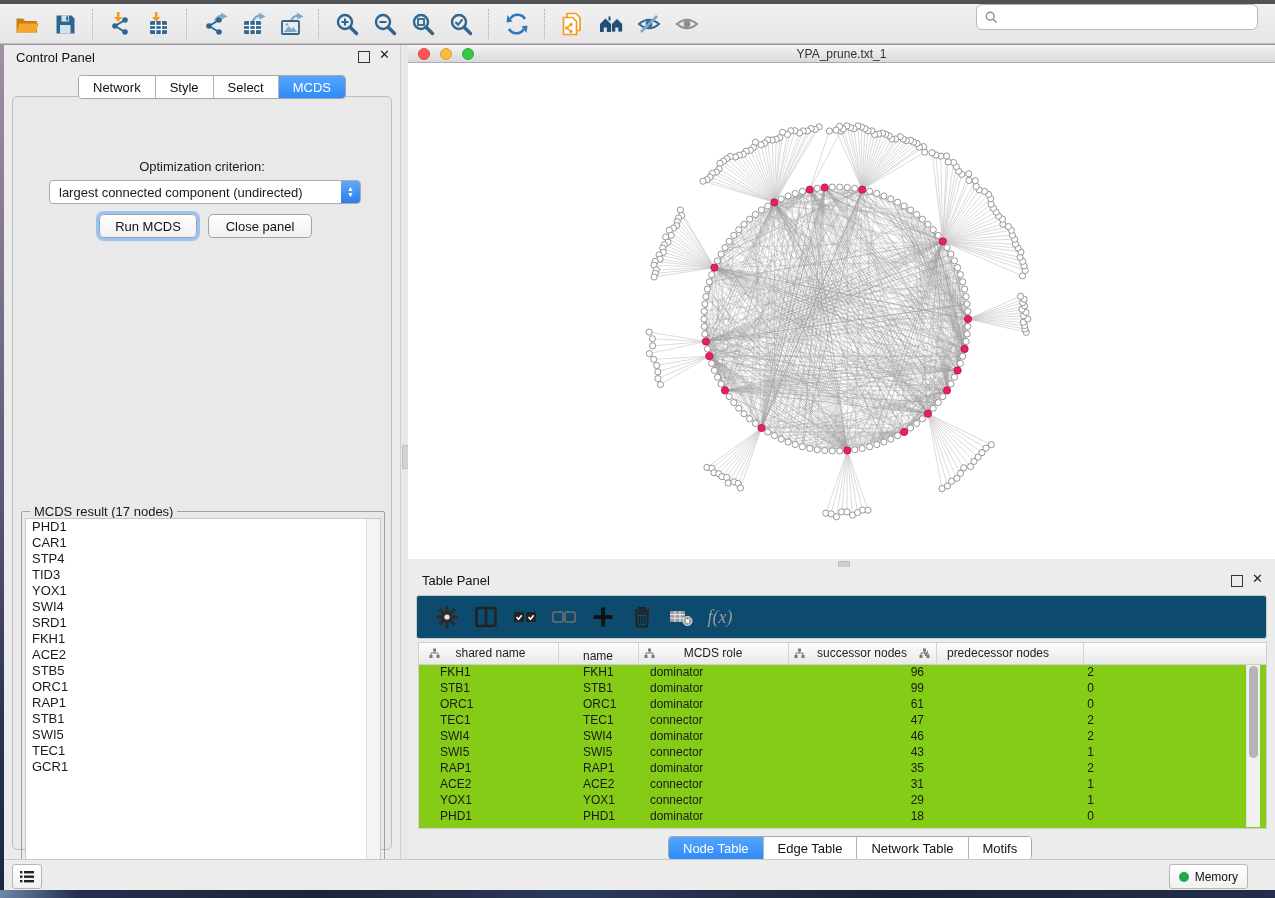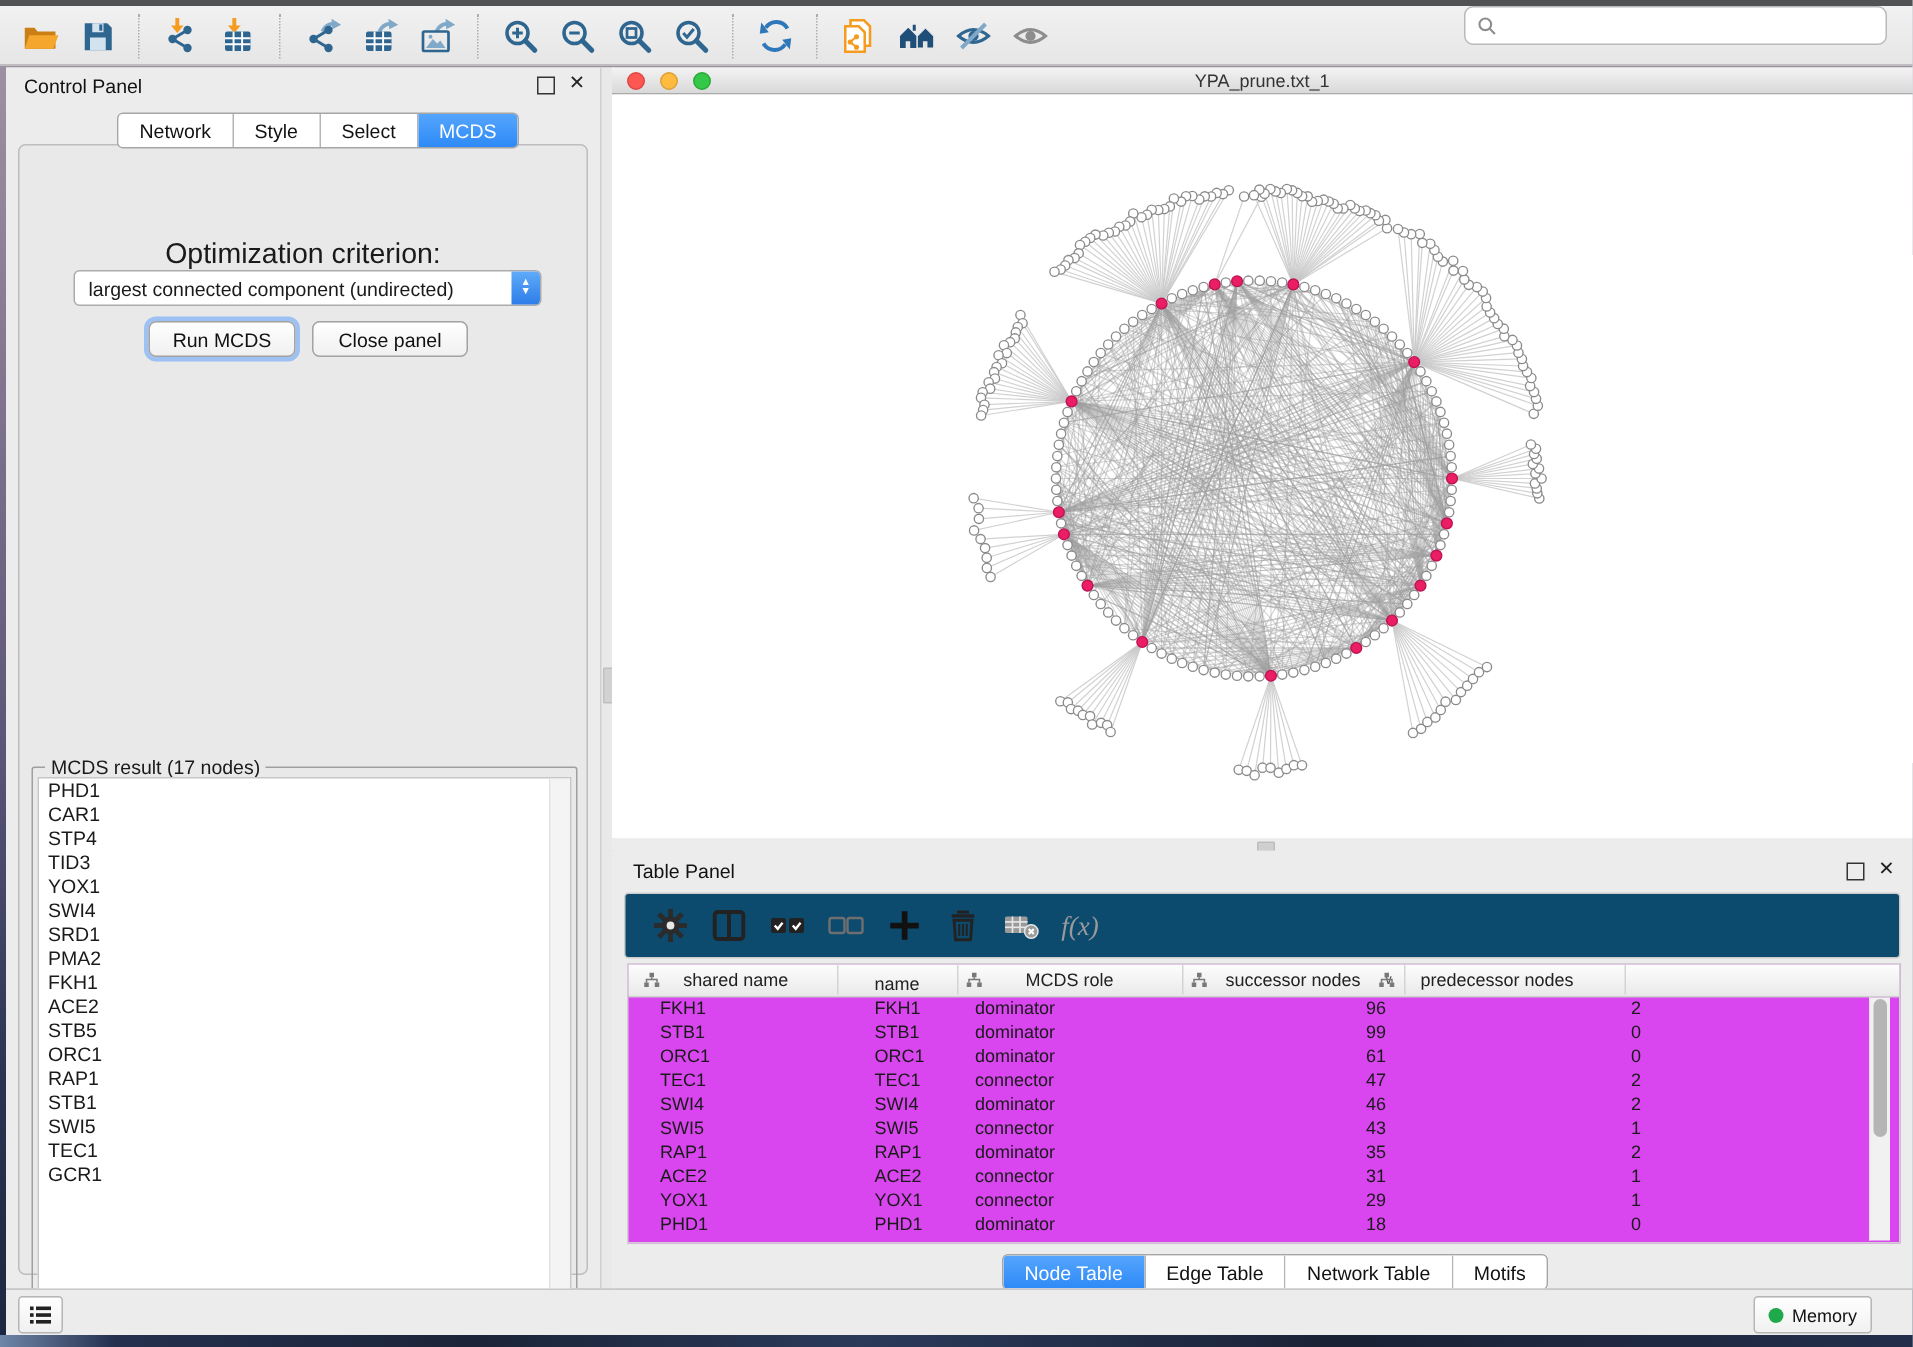--- a/index.html
+++ b/index.html
@@ -27,21 +27,21 @@
   .win-float{position:absolute;top:6px;width:10px;height:10px;border:1.6px solid #333;background:transparent;}
   .win-close{position:absolute;top:3px;font-size:13px;font-weight:bold;color:#222;line-height:14px;}
   #cp-float{right:30px;} #cp-close{right:10px;}
   #cp-content{position:absolute;left:8px;top:51px;width:378px;height:752px;background:#e9e9e9;
               border:1px solid #bdbdbd;border-radius:5px;}
   .segtabs{display:flex;height:22px;border:1px solid #a6a6a6;border-radius:4px;background:#fff;overflow:hidden;}
   #cp-tabs{position:absolute;left:74px;top:30px;z-index:5;}
   .segtab{font-size:13px;padding:0 14px;display:flex;align-items:center;background:#fff;color:#111;border-right:1px solid #b5b5b5;}
   .segtab:last-child{border-right:none;}
   .segtab.active{background:linear-gradient(180deg,#55a5fd,#2e8af7);color:#fff;}
-  #opt-label{position:absolute;left:0;top:62px;width:100%;text-align:center;font-size:19px;}
+  #opt-label{position:absolute;left:0;top:62px;width:100%;text-align:center;font-size:13px;}
   #opt-select{position:absolute;left:36px;top:83px;width:312px;height:24px;background:#fff;border:1px solid #ababab;
               border-radius:4px;box-sizing:border-box;display:flex;align-items:center;}
   #opt-select .val{flex:1;font-size:13px;padding-left:9px;white-space:nowrap;overflow:hidden;}
   #opt-stepper{width:19px;height:22px;border-radius:0 3px 3px 0;background:linear-gradient(180deg,#5fabf9,#2c7de9);
                display:flex;flex-direction:column;align-items:center;justify-content:center;color:#fff;}
   #opt-stepper span{font-size:7px;line-height:6px;}
   .pbtn{position:absolute;height:24px;background:linear-gradient(180deg,#ffffff,#f0f0f0);border:1px solid #a3a3a3;
         border-radius:5px;font-size:13px;font-family:inherit;color:#111;}
   #run-btn{left:86px;top:117px;width:98px;box-shadow:0 0 0 3px rgba(106,166,248,.6);}
   #close-btn{left:195px;top:117px;width:104px;}
@@ -69,21 +69,21 @@
   #h-splitter{position:absolute;left:0;top:514px;width:867px;height:8px;background:#ececec;}
   #h-handle{position:absolute;left:430px;top:1.5px;width:10px;height:5px;background:#cfcfcf;border:1px solid #bdbdbd;border-radius:1px;}
   
   #table-panel{position:absolute;left:0;top:522px;width:867px;height:292px;background:#ececec;}
   #tp-title{position:absolute;left:14px;top:6px;font-size:13px;color:#111;}
   #tp-float{right:32px;top:8px;} #tp-close{right:12px;top:5px;}
   #tp-toolbar{position:absolute;left:8px;top:28px;width:851px;height:44px;background:#0c4a6e;
               border:1px solid #cdcdcd;border-radius:3px;display:flex;align-items:center;padding-left:14px;box-sizing:border-box;}
   .tpbtn{height:32px;min-width:32px;display:flex;align-items:center;justify-content:center;background:transparent;border:none;padding:0;margin-right:7px;}
   #fx-label{font-family:"Liberation Serif","DejaVu Serif",serif;font-style:italic;font-size:18px;color:#9a9a9a;}
-  #tp-table{position:absolute;left:10px;top:75px;width:849px;height:187px;background:#d946ef;border:1px solid #cfcfcf;box-sizing:border-box;}
+  #tp-table{position:absolute;left:10px;top:75px;width:849px;height:187px;background:#84cc16;border:1px solid #cfcfcf;box-sizing:border-box;}
   #tp-headrow{position:absolute;left:0;top:0;width:100%;height:21px;background:linear-gradient(180deg,#fdfdfd,#e9e9e9);
               border-bottom:1px solid #cdcdcd;}
   .hcell{position:absolute;top:0;height:20px;border-right:1px solid #d4d4d4;display:flex;align-items:center;justify-content:center;font-size:12px;color:#222;}
   .hcell .hicon{position:absolute;left:6px;top:5px;}
   .hcell .sort{position:absolute;right:7px;font-size:9px;color:#555;}
   #tp-rows{position:absolute;left:0;top:21px;width:100%;}
   .trow{position:absolute;left:0;height:16px;width:100%;}
   .tcell{position:absolute;top:0;height:16px;font-size:12px;line-height:16px;white-space:nowrap;}
   .tcell.num{text-align:right;}
   #tp-scroll{position:absolute;right:6px;top:22px;width:13px;height:162px;background:#f1f1f1;border-left:1px solid #e3e3e3;}
@@ -281,21 +281,20 @@
             <span id="result-title">MCDS result (17 nodes)</span>
             <div id="result-list">
               <div id="result-items">
                   <div class="result-item">PHD1</div>
                   <div class="result-item">CAR1</div>
                   <div class="result-item">STP4</div>
                   <div class="result-item">TID3</div>
                   <div class="result-item">YOX1</div>
                   <div class="result-item">SWI4</div>
                   <div class="result-item">SRD1</div>
-                  <div class="result-item">PMA2</div>
                   <div class="result-item">FKH1</div>
                   <div class="result-item">ACE2</div>
                   <div class="result-item">STB5</div>
                   <div class="result-item">ORC1</div>
                   <div class="result-item">RAP1</div>
                   <div class="result-item">STB1</div>
                   <div class="result-item">SWI5</div>
                   <div class="result-item">TEC1</div>
                   <div class="result-item">GCR1</div>
                 </div>

